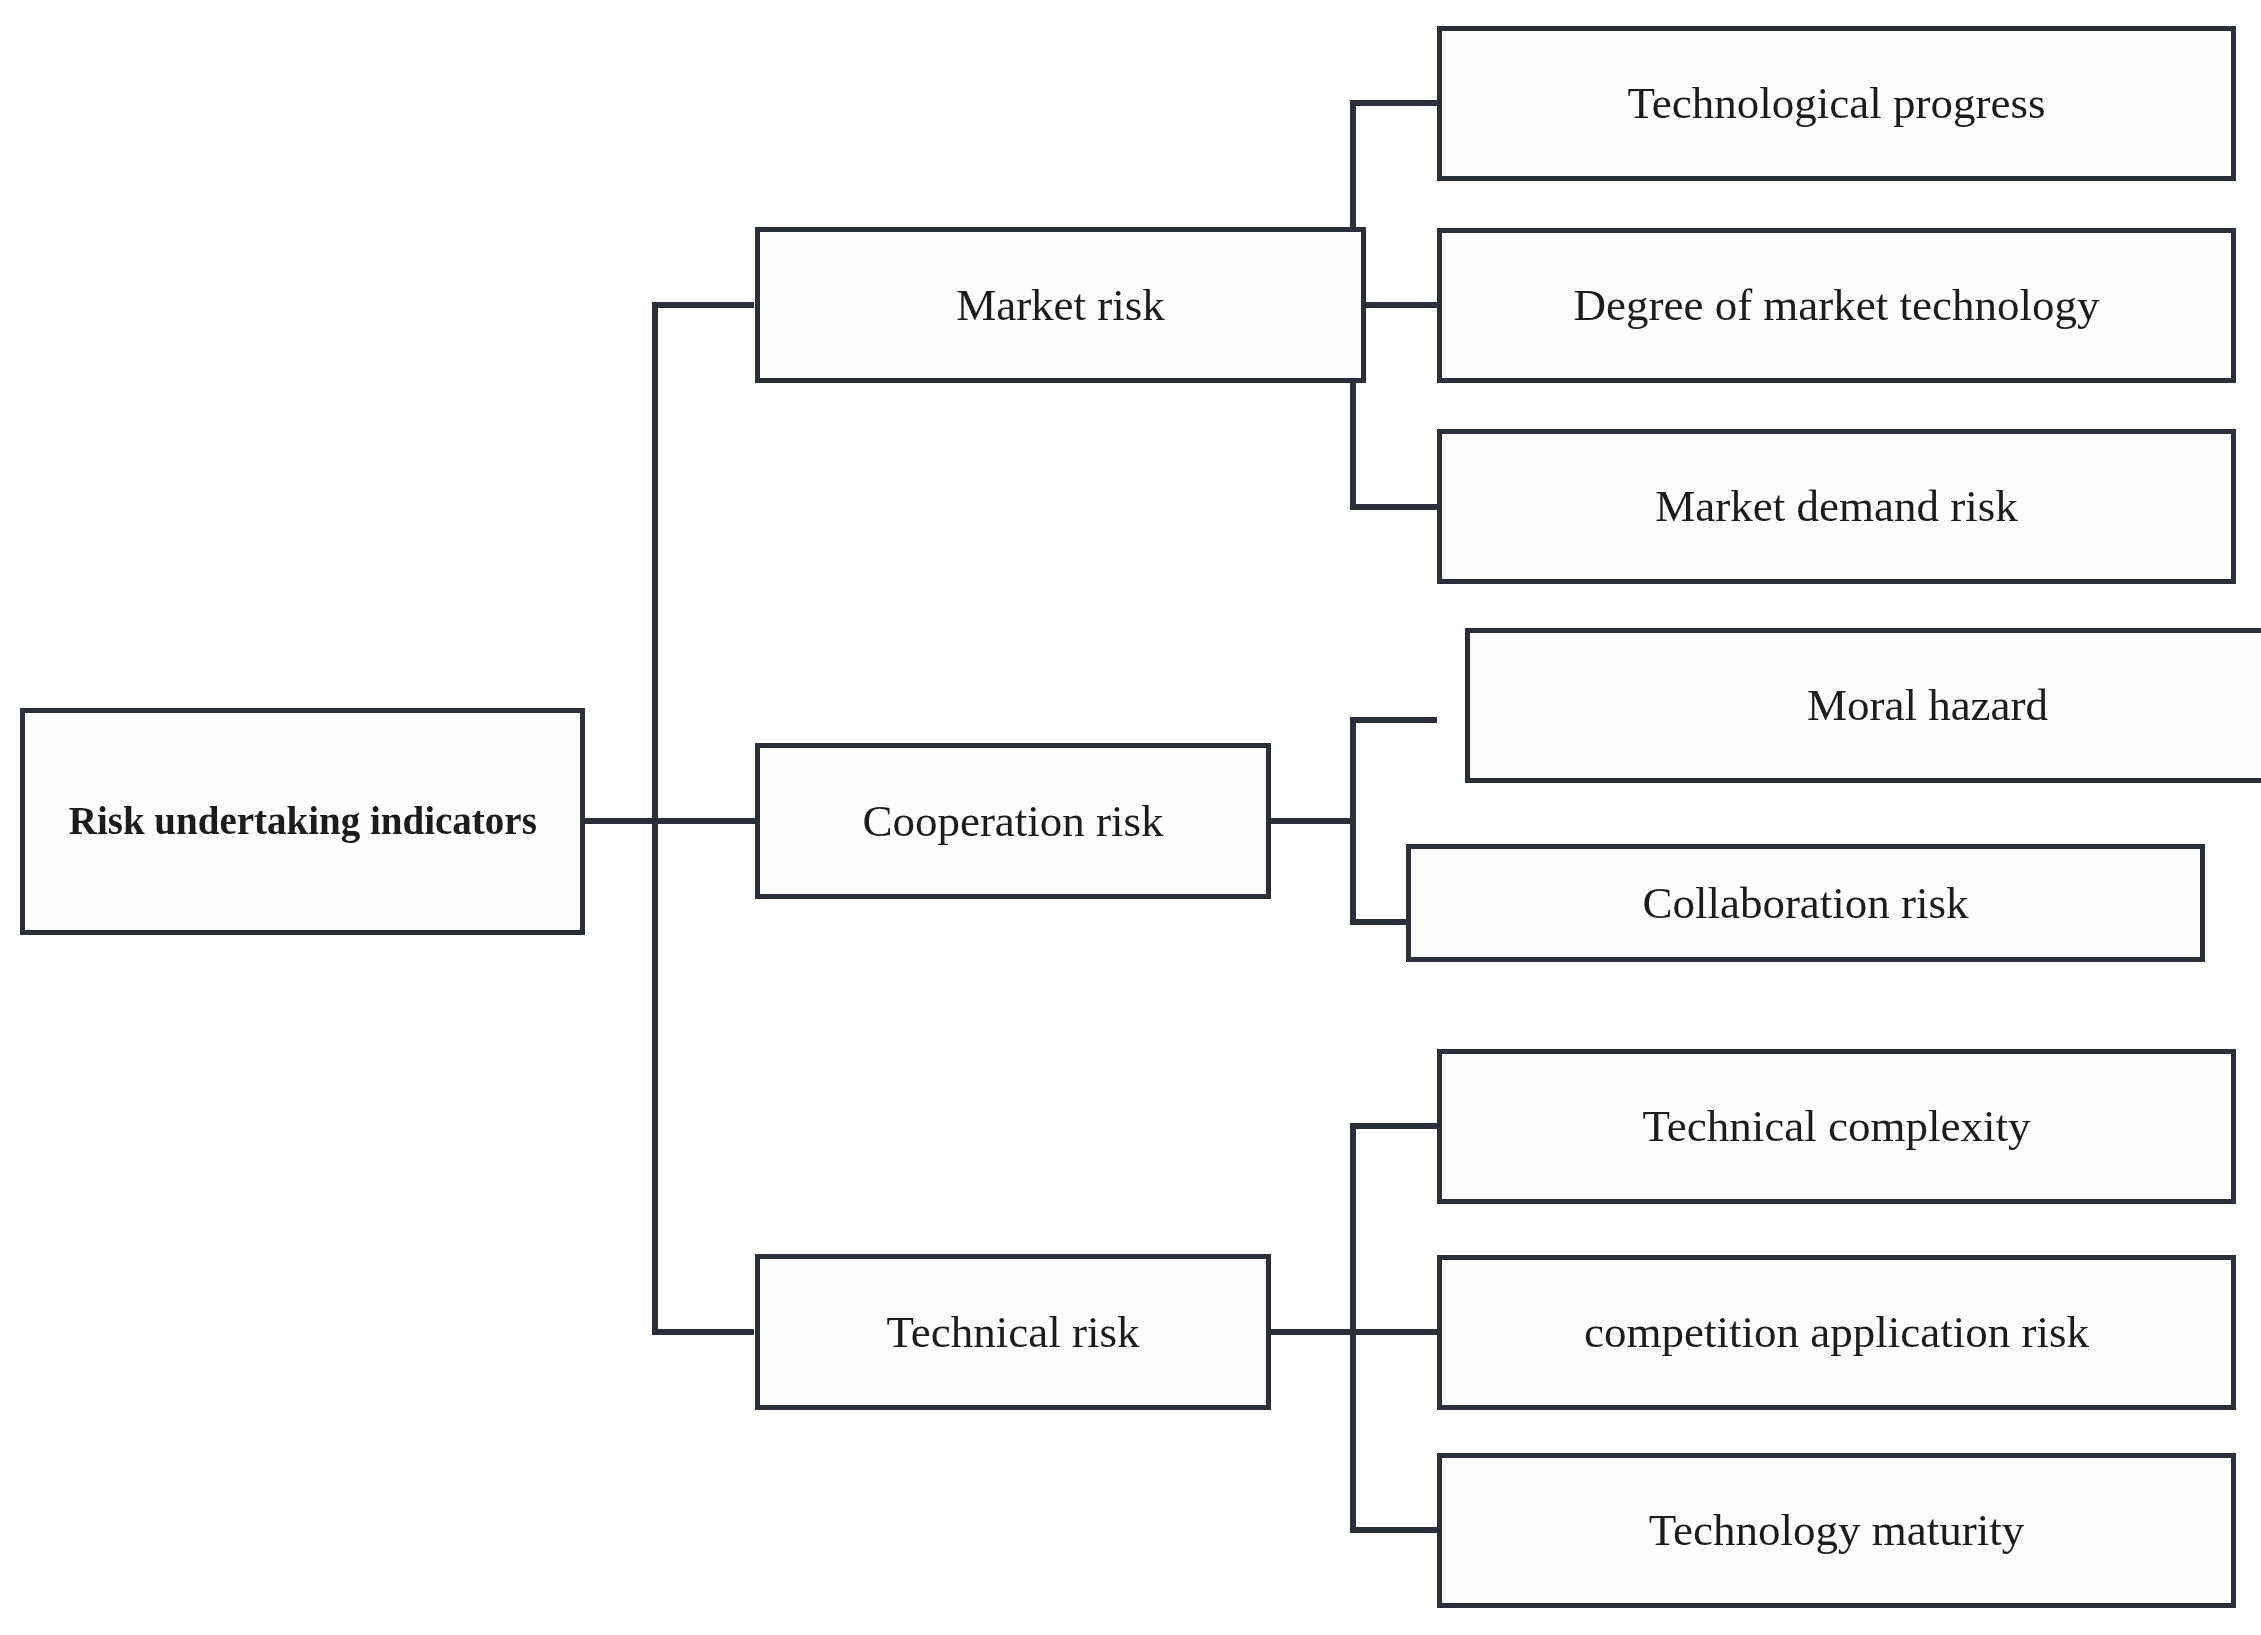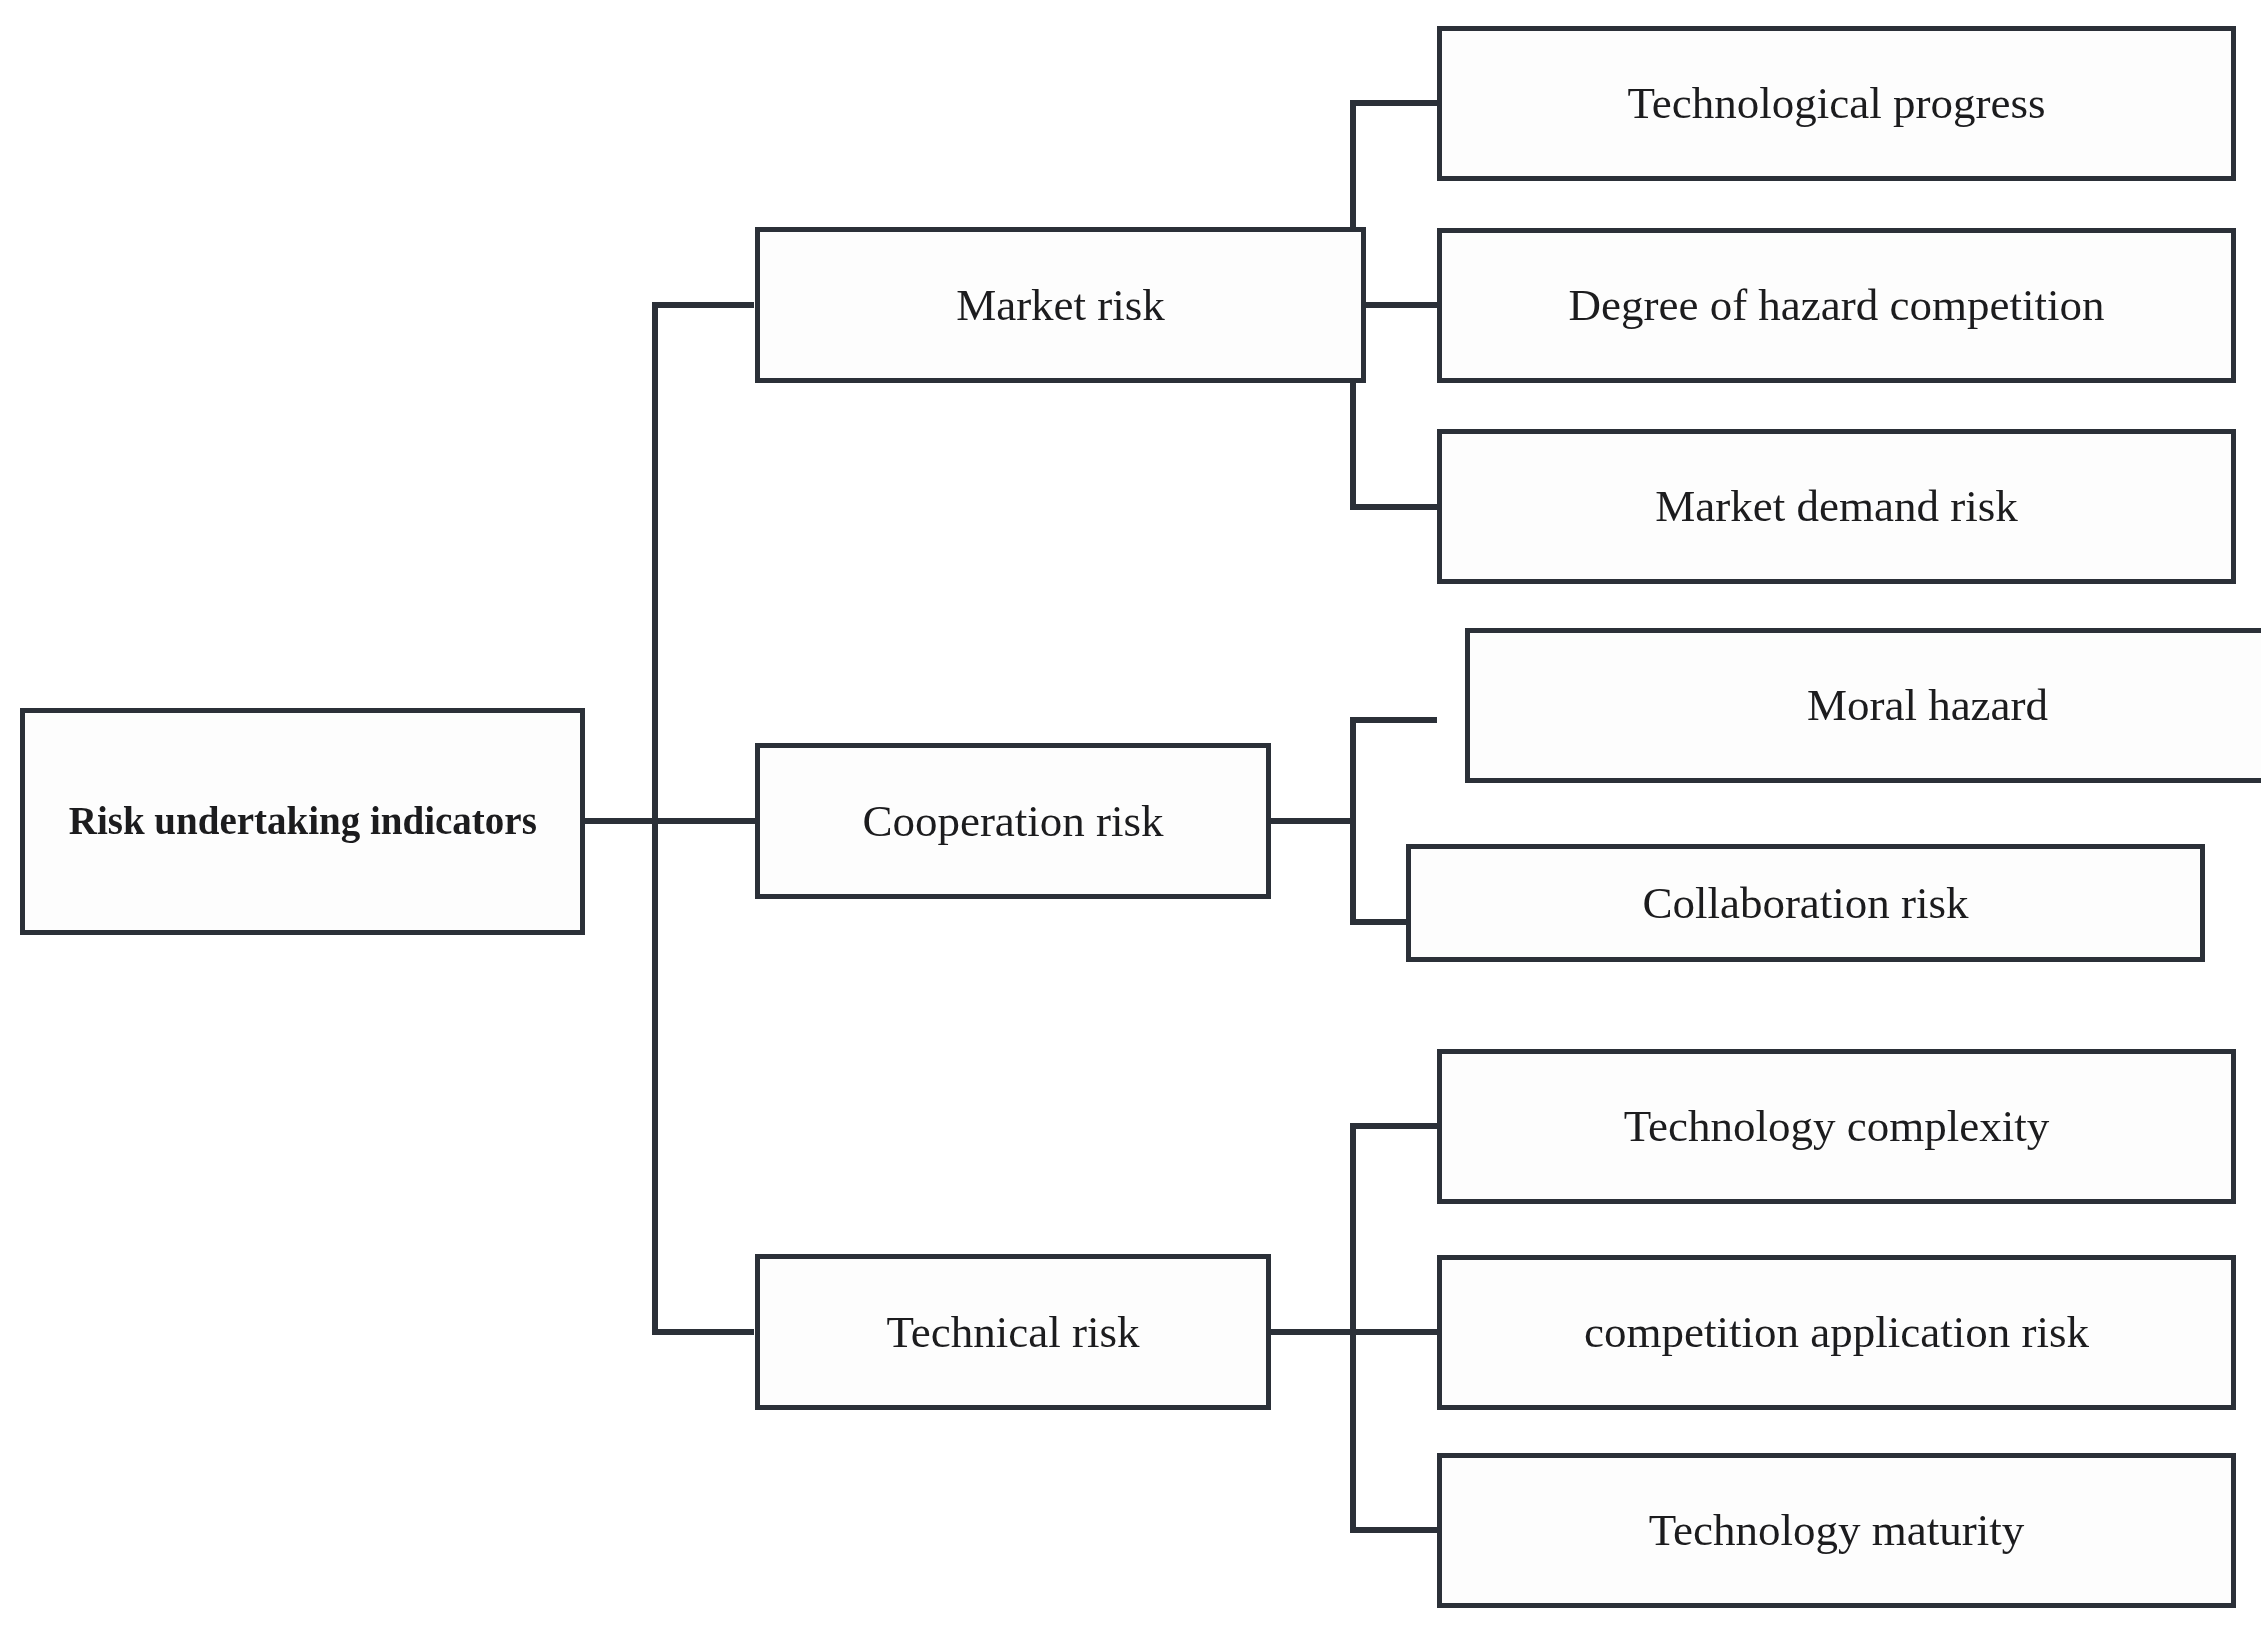--- a/index.html
+++ b/index.html
@@ -79,33 +79,33 @@
     <span>Cooperation risk</span>
   </div>
   <div class="node" style="left:755px;top:1254px;width:516px;height:156px;">
     <span>Technical risk</span>
   </div>
 
   <div class="node" style="left:1437px;top:26px;width:799px;height:155px;">
     <span>Technological progress</span>
   </div>
   <div class="node" style="left:1437px;top:228px;width:799px;height:155px;">
-    <span>Degree of hazard competition</span>
+    <span>Degree of market technology</span>
   </div>
   <div class="node" style="left:1437px;top:429px;width:799px;height:155px;">
     <span>Market demand risk</span>
   </div>
   <div class="node" style="left:1437px;top:628px;width:925px;height:155px;margin-left:28px;">
     <span>Moral hazard</span>
   </div>
   <div class="node" style="left:1406px;top:844px;width:799px;height:118px;">
     <span>Collaboration risk</span>
   </div>
   <div class="node" style="left:1437px;top:1049px;width:799px;height:155px;">
-    <span>Technology complexity</span>
+    <span>Technical complexity</span>
   </div>
   <div class="node" style="left:1437px;top:1255px;width:799px;height:155px;">
     <span>competition application risk</span>
   </div>
   <div class="node" style="left:1437px;top:1453px;width:799px;height:155px;">
     <span>Technology maturity</span>
   </div>
 
 </div>
 

